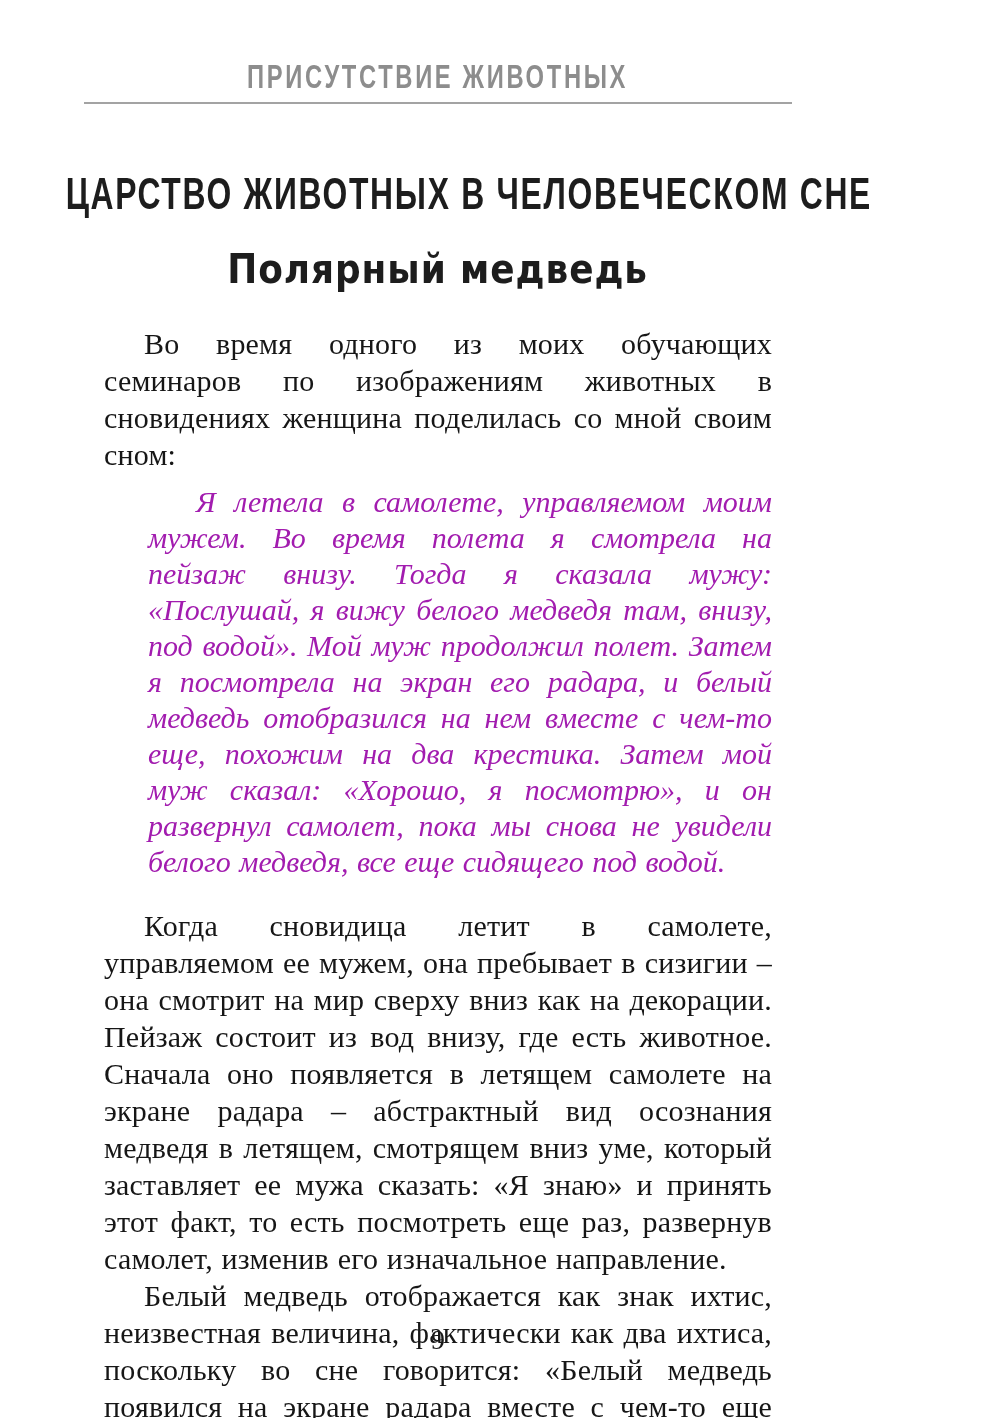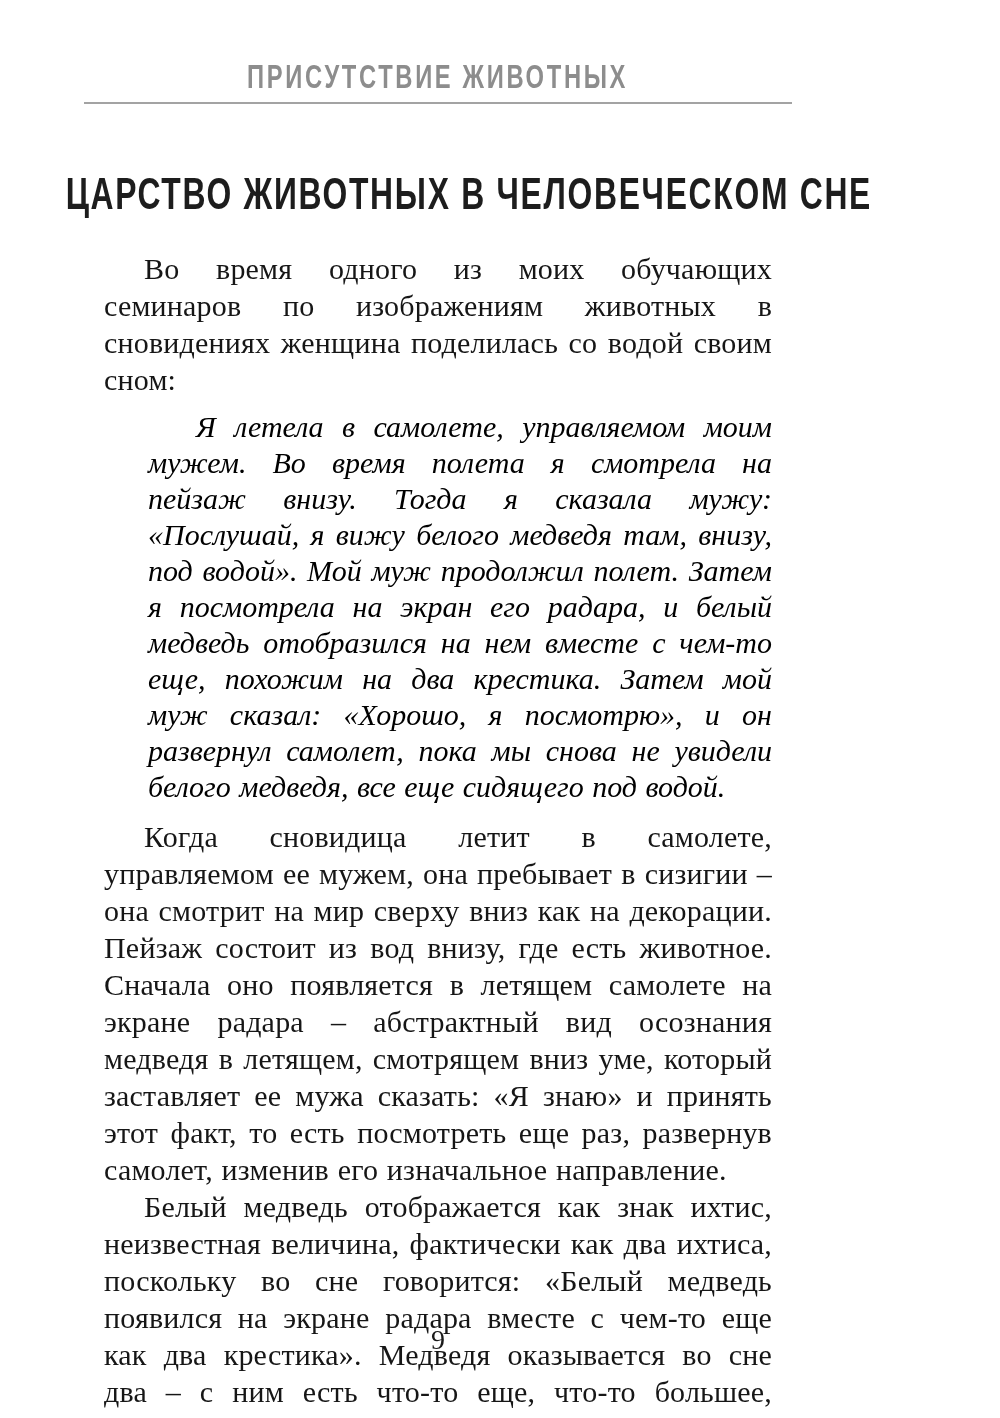--- a/index.html
+++ b/index.html
@@ -76,29 +76,29 @@
     margin: 0;
     font-size: 30px;
     line-height: 37px;
     text-align: justify;
     text-indent: 40px;
     word-spacing: 1px;
     letter-spacing: 0.2px;
     color: #161616;
   }
   .content blockquote {
-    margin: 11px 0 13px 44px;
+    margin: 11px 0 27px 44px;
     padding: 0;
     font-style: italic;
     font-size: 30px;
     line-height: 36px;
     text-align: justify;
     text-indent: 48px;
     word-spacing: 1px;
-    color: #000000;
+    color: #a21caf;
   }
   
   .page-number {
     position: absolute;
     left: 0;
     right: 0;
     bottom: 62px;
     text-align: center;
     font-size: 28px;
     color: #1a1a1a;
@@ -111,23 +111,26 @@
 
   <div class="header">
     <span class="running-head">ПРИСУТСТВИЕ ЖИВОТНЫХ</span>
     <hr class="rule">
   </div>
 
   <h1 class="chapter-title">
     <span>ЦАРСТВО ЖИВОТНЫХ В ЧЕЛОВЕЧЕСКОМ СНЕ</span>
   </h1>
 
+  <h2 class="section-title">
+    <span>Полярный медведь</span>
+  </h2>
 
   <div class="content">
-    <p>Во время одного из моих обучающих семинаров по изображениям животных в сновидениях женщина поделилась со водой своим сном:</p>
+    <p>Во время одного из моих обучающих семинаров по изображениям животных в сновидениях женщина поделилась со мной своим сном:</p>
 
     <blockquote>Я летела в самолете, управляемом моим мужем. Во время полета я смотрела на пейзаж внизу. Тогда я сказала мужу: «Послушай, я вижу белого медведя там, внизу, под водой». Мой муж продолжил полет. Затем я посмотрела на экран его радара, и белый медведь отобразился на нем вместе с чем-то еще, похожим на два крестика. Затем мой муж сказал: «Хорошо, я посмотрю», и он развернул самолет, пока мы снова не увидели белого медведя, все еще сидящего под водой.</blockquote>
 
     <p>Когда сновидица летит в самолете, управляемом ее мужем, она пребывает в сизигии – она смотрит на мир сверху вниз как на декорации. Пейзаж состоит из вод внизу, где есть животное. Сначала оно появляется в летящем самолете на экране радара – абстрактный вид осознания медведя в летящем, смотрящем вниз уме, который заставляет ее мужа сказать: «Я знаю» и принять этот факт, то есть посмотреть еще раз, развернув самолет, изменив его изначальное направление.</p>
 
     <p>Белый медведь отображается как знак ихтис, неизвестная величина, фактически как два ихтиса, поскольку во сне говорится: «Белый медведь появился на экране радара вместе с чем-то еще как два крестика». Медведя оказывается во сне два – с ним есть что-то еще, что-то большее, второй медведь, призрачный медведь, резонанс, видимый только абстрактно.</p>
 
     <p>Что это за второй медведь, все так же неподвижно сидящий под водой?</p>
   </div>
 

